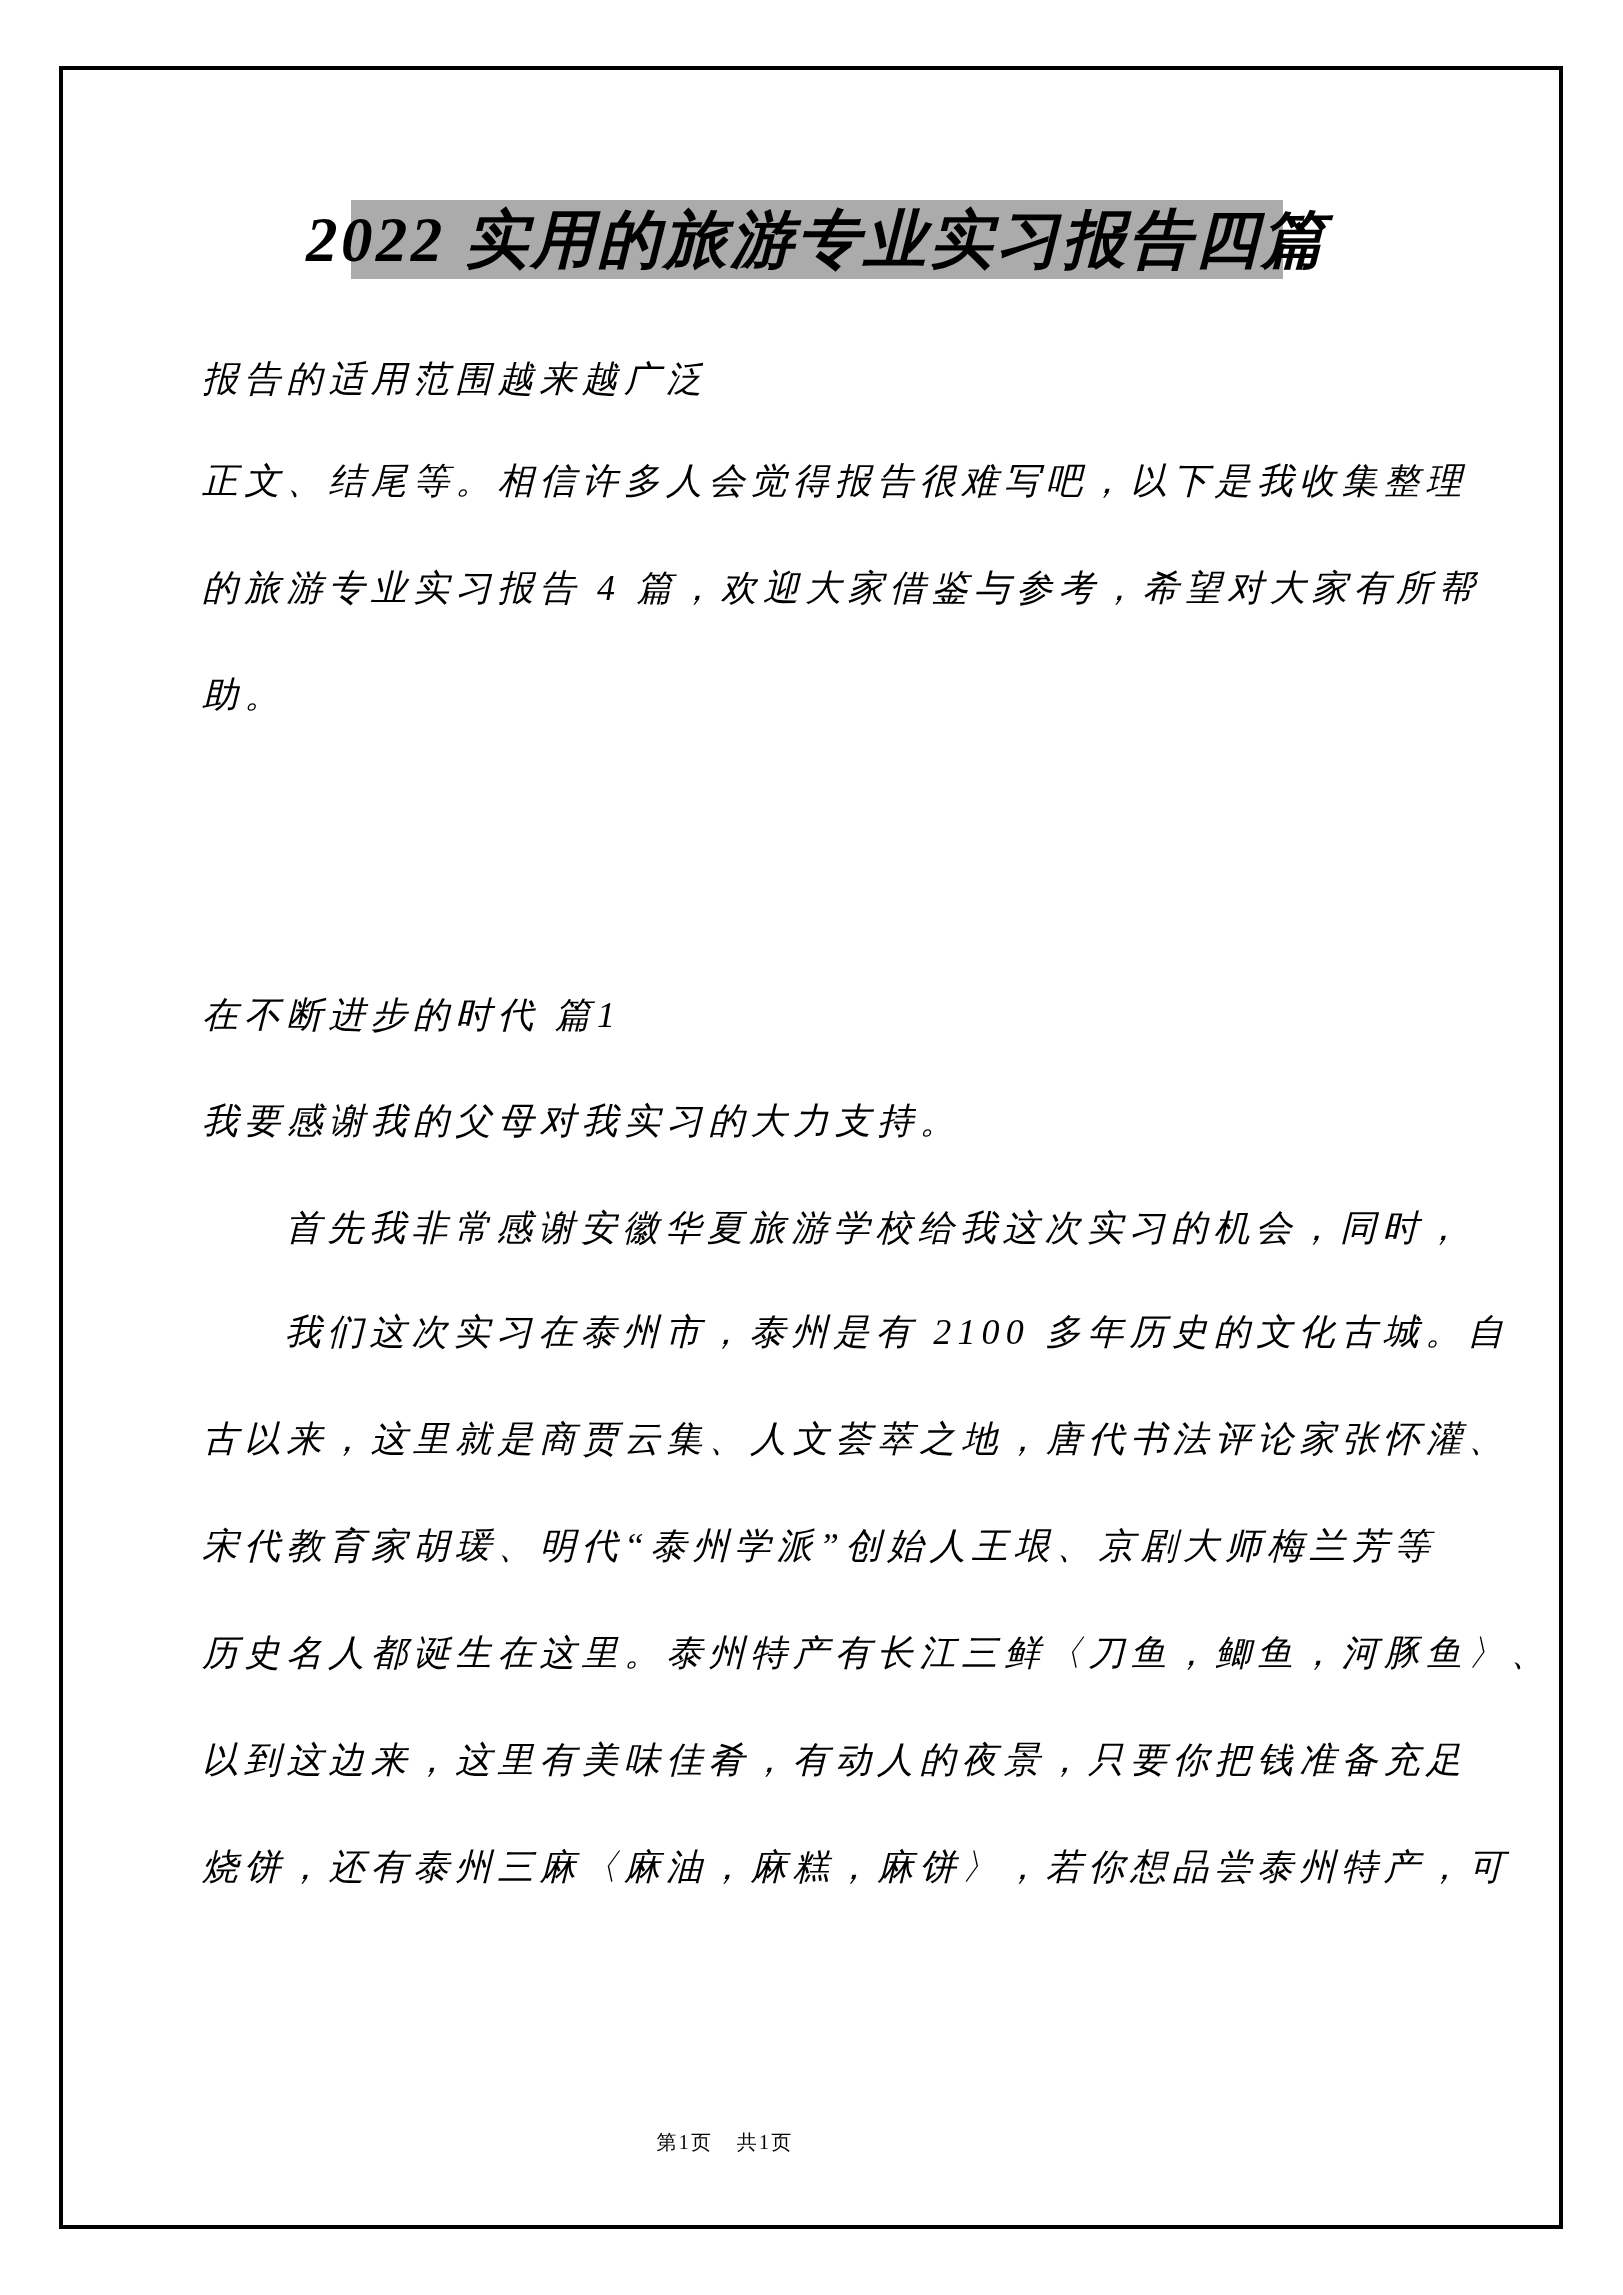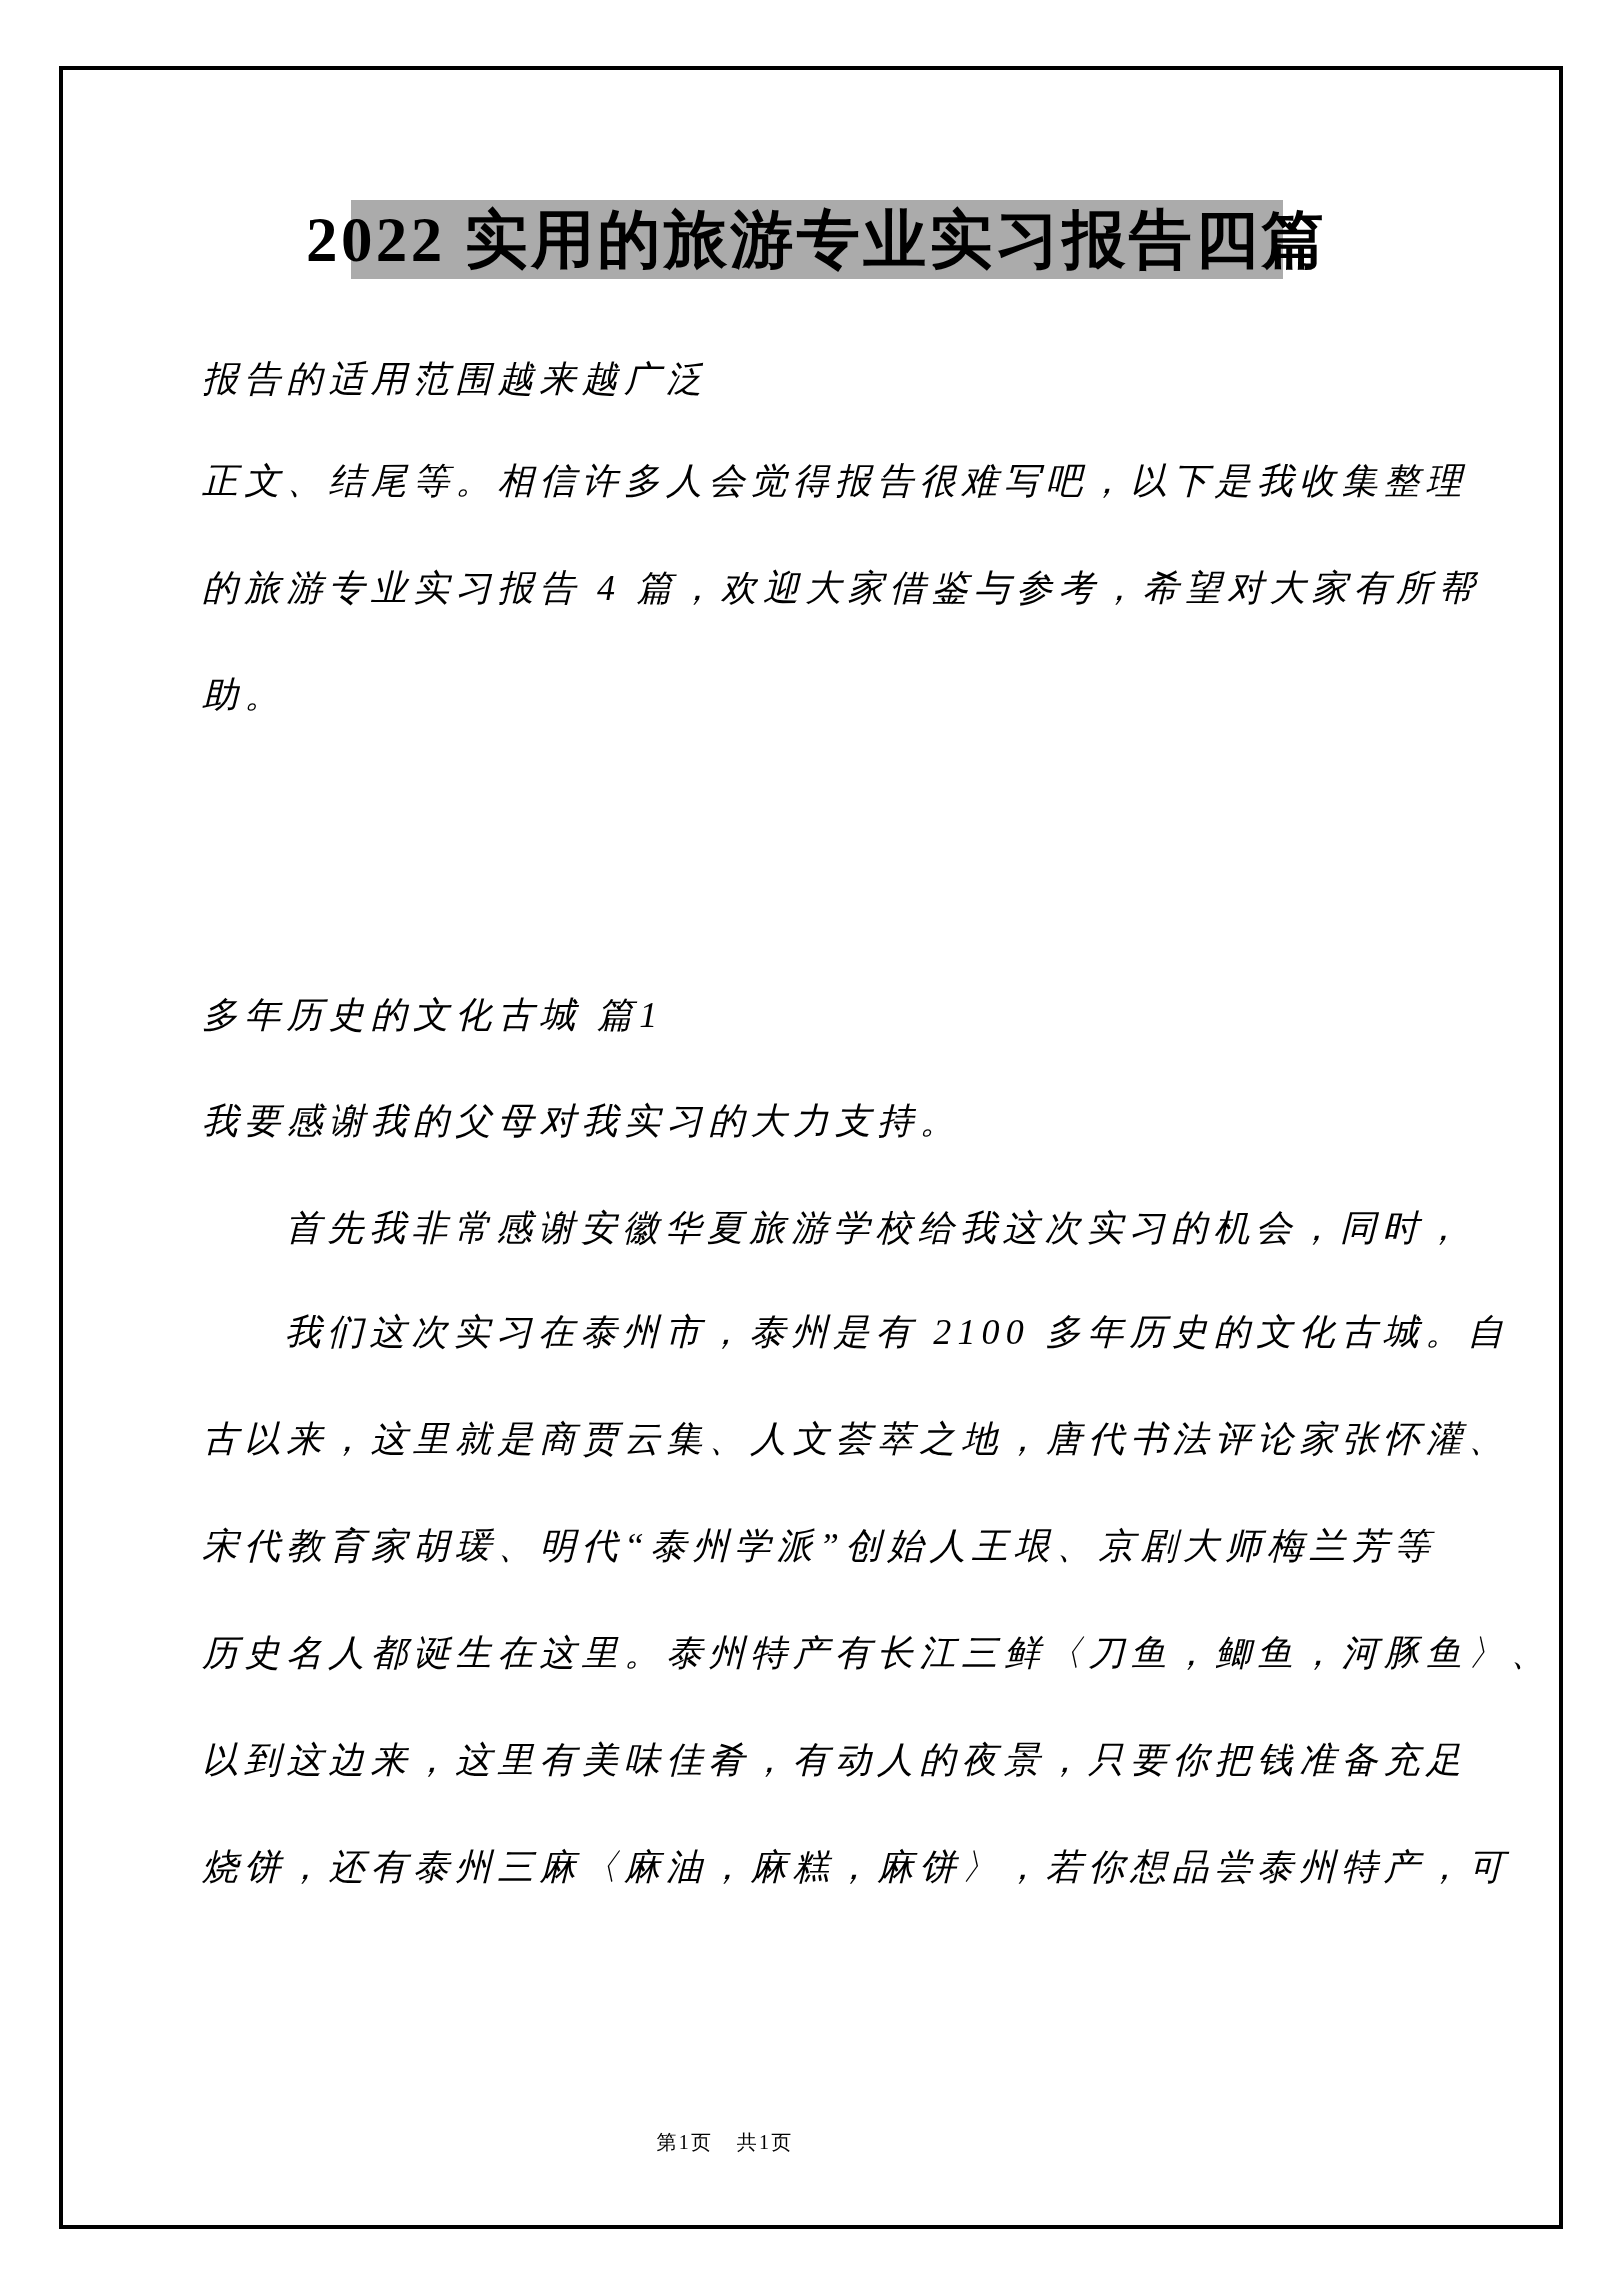--- a/index.html
+++ b/index.html
@@ -25,20 +25,21 @@
   .title-band {
     position: absolute;
     left: 288px; top: 130px;
     width: 932px; height: 79px;
     background: #ABABAB;
     display: flex; align-items: center; justify-content: center;
   }
   .title-text {
     font-size: 63px;
     font-weight: bold;
+    font-style: italic;
     letter-spacing: 3.4px;
     white-space: nowrap;
     color: #000000;
   }
   .bodyblock {
     position: absolute;
     left: 139px;
     width: 1290px;
     font-size: 36px;
     font-style: italic;
@@ -79,21 +80,21 @@
       <div class="line">报告的适用范围越来越广泛</div>
     </div>
 
     <div class="bodyblock intro-block">
       <div class="line">正文、结尾等。相信许多人会觉得报告很难写吧，以下是我收集整理</div>
       <div class="line">的旅游专业实习报告 4 篇，欢迎大家借鉴与参考，希望对大家有所帮</div>
       <div class="line">助。</div>
     </div>
 
     <div class="bodyblock heading-block">
-      <div class="line">多年历史的文化古城 篇1</div>
+      <div class="line">在不断进步的时代 篇1</div>
     </div>
 
     <div class="bodyblock para1-block">
       <div class="line">我要感谢我的父母对我实习的大力支持。</div>
       <div class="line indent">首先我非常感谢安徽华夏旅游学校给我这次实习的机会，同时，</div>
     </div>
 
     <div class="bodyblock para2-block">
       <div class="line indent">我们这次实习在泰州市，泰州是有 2100 多年历史的文化古城。自</div>
       <div class="line">古以来，这里就是商贾云集、人文荟萃之地，唐代书法评论家张怀灌、</div>

